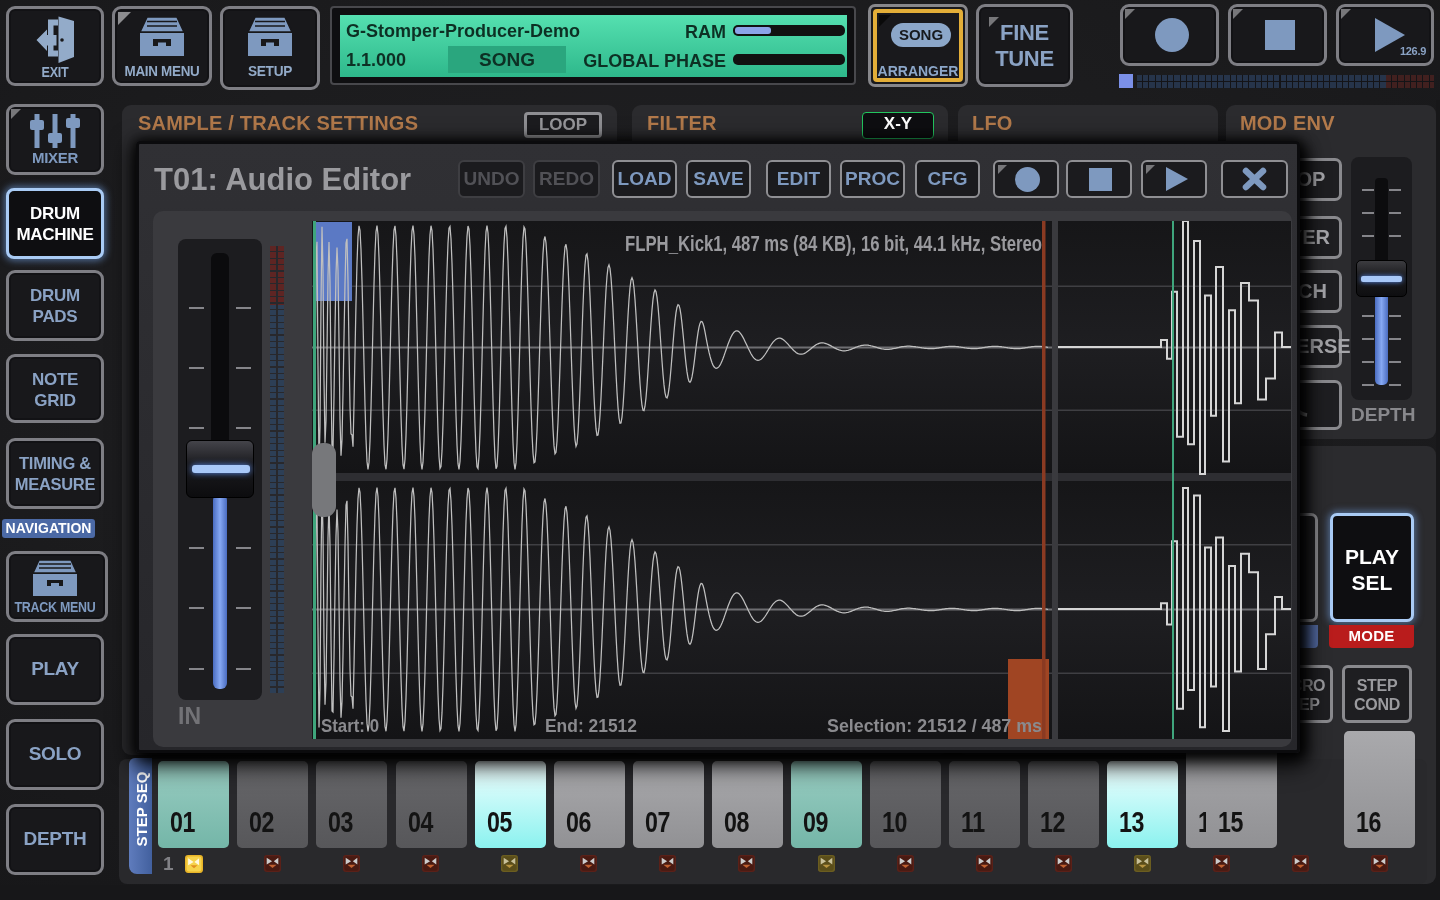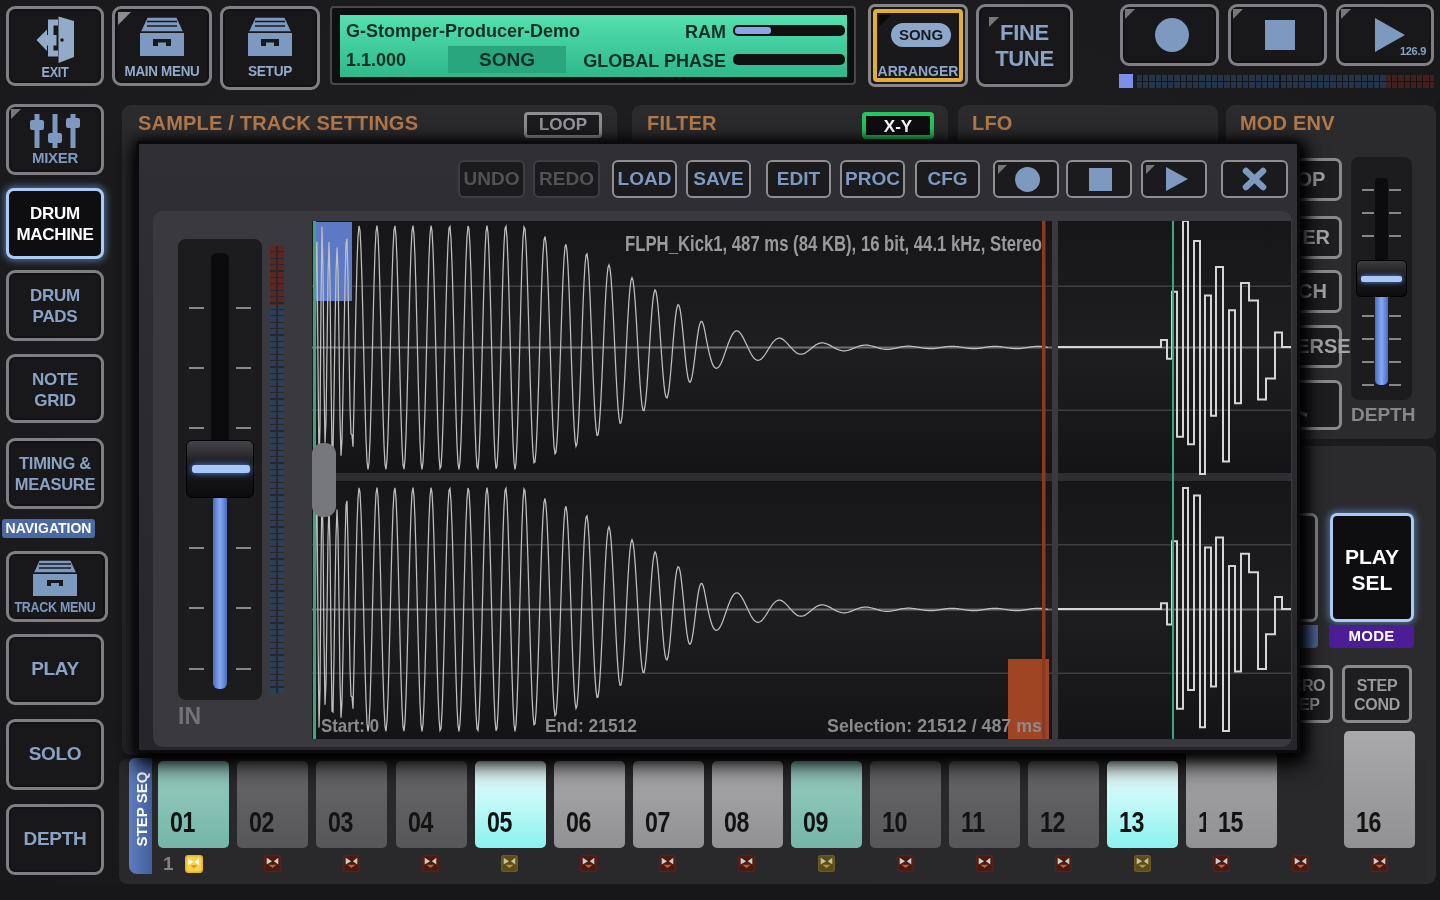--- a/index.html
+++ b/index.html
@@ -142,21 +142,21 @@
 
 <div class="panel" style="left:122px;top:105px;width:495px;height:650px"></div>
 <div class="panel" style="left:632px;top:105px;width:316px;height:650px"></div>
 <div class="panel" style="left:958px;top:105px;width:260px;height:650px"></div>
 <div class="panel" style="left:1226px;top:105px;width:210px;height:334px"></div>
 <div class="panel" style="left:1226px;top:446px;width:210px;height:438px"></div>
 
 <div class="abs orng" style="left:138px;top:112px">SAMPLE / TRACK SETTINGS</div>
 <div class="abs" style="left:524px;top:112px;width:78px;height:26px;background:#1c1c1f;border:3px solid #8f8f93;border-radius:4px;color:#97979b;font-size:17px;text-align:center;line-height:20px">LOOP</div>
 <div class="abs orng" style="left:647px;top:112px">FILTER</div>
-<div class="abs" style="left:862px;top:112px;width:72px;height:27px;background:#0e0e11;border:4px solid #22c55e;border-radius:4px;color:#fff;font-size:17px;text-align:center;line-height:21px">X-Y</div>
+<div class="abs" style="left:862px;top:112px;width:72px;height:27px;background:#0e0e11;border:1px solid #22c55e;border-radius:4px;color:#fff;font-size:17px;text-align:center;line-height:21px">X-Y</div>
 <div class="abs orng" style="left:972px;top:112px">LFO</div>
 <div class="abs orng" style="left:1240px;top:112px">MOD ENV</div>
 
 <div class="rbtn" style="top:158px">LOOP</div>
 <div class="rbtn" style="top:216px">LAYER</div>
 <div class="rbtn" style="top:270px">PITCH</div>
 <div class="rbtn" style="top:325px">REVERSE</div>
 <div class="rbtn" style="top:380px;height:50px">
   <svg width="87" height="44" viewBox="0 0 87 44">
       <path d="M36 12 q3 18 16 20" fill="none" stroke="#a5a5a9" stroke-width="3.5"></path>
@@ -182,21 +182,21 @@
   <div class="abs" style="left:24px;top:115px;width:13px;height:113px;background:linear-gradient(90deg,#4a6cc0,#86a8f2,#4a6cc0);border-radius:5px"></div>
   <div class="abs" style="left:5px;top:103px;width:51px;height:37px;background:linear-gradient(#3c3c40,#1a1a1d 45%,#0e0e10);border-radius:5px;border:1px solid #000">
     <div class="abs" style="left:4px;top:15px;width:41px;height:6px;background:#a8c8f8;border-radius:2px;box-shadow:0 0 5px #5a8ae8"></div>
   </div>
 </div>
 <div class="abs" style="left:1351px;top:404px;width:61px;text-align:center;color:#88888c;font-size:19px">DEPTH</div>
 
 <div class="abs" style="left:1240px;top:513px;width:78px;height:109px;background:#1e1e21;border:3px solid #8a8a8e;border-radius:7px"></div>
 <div class="abs" style="left:1330px;top:513px;width:84px;height:109px;background:#0e0e11;border:3px solid #a9cbf5;border-radius:7px;box-shadow:0 0 7px 2px rgba(120,170,240,0.5);color:#fff;font-size:21px;text-align:center;padding-top:28px;line-height:26px">PLAY<br>SEL</div>
 <div class="abs" style="left:1280px;top:625px;width:38px;height:23px;background:#52699f;border-radius:0 0 4px 4px"></div>
-<div class="abs" style="left:1329px;top:625px;width:85px;height:23px;background:#4c1d95;border-radius:0 0 4px 4px;color:#fff;font-size:15px;text-align:center;line-height:22px;letter-spacing:0.2px">MODE</div>
+<div class="abs" style="left:1329px;top:625px;width:85px;height:23px;background:#b91c1c;border-radius:0 0 4px 4px;color:#fff;font-size:15px;text-align:center;line-height:22px;letter-spacing:0.2px">MODE</div>
 <div class="abs" style="left:1266px;top:665px;width:67px;height:58px;background:#1e1e21;border:3px solid #8a8a8e;border-radius:6px;color:#9a9a9e;font-size:16px;letter-spacing:-0.5px;text-align:center;padding-top:8px;line-height:19px">MICRO<br>STEP</div>
 <div class="abs" style="left:1342px;top:665px;width:70px;height:58px;background:#1e1e21;border:3px solid #8a8a8e;border-radius:6px;color:#9a9a9e;font-size:16px;letter-spacing:-0.3px;text-align:center;padding-top:8px;line-height:19px">STEP<br>COND</div>
 
 <div class="abs" style="left:119px;top:759px;width:1308px;height:125px;background:#29292c;border-radius:8px"></div>
 <div class="abs" style="left:129px;top:758px;width:23px;height:116px;background:linear-gradient(90deg,#5f7cbd,#42609e);border-radius:6px 0 0 8px">
   <div style="position:absolute;left:50%;top:44%;transform:translate(-50%,-50%) rotate(-90deg);color:#fff;font-size:15px;white-space:nowrap">STEP SEQ</div>
 </div>
 
 <div class="seq" style="left:158px;background:linear-gradient(#9acdc2,#74b6a8)">
     <span>01</span>
@@ -355,20 +355,21 @@
 </svg>
 <svg class="sicon" style="left:1371px;width:17px;height:17px" viewBox="0 0 19 19">
 <rect width="19" height="19" rx="3" fill="#5a2018"></rect>
 <rect x="1.5" y="1.5" width="16" height="16" rx="2.5" fill="#481a12"></rect>
 <path d="M3 3 l6 4 -6 3.5 z" fill="#cccccc"></path>
     <path d="M16 3 l-5 4 5 3.5 z" fill="#cccccc"></path>
 <path d="M5 11 h9 l-4.5 3.5 z" fill="#c06030"></path>
 </svg>
 
 <div class="abs" style="left:136px;top:141px;width:1164px;height:612px;background:linear-gradient(#303034,#26262a);border:3px solid #0b0b0d;border-radius:4px;box-shadow:0 8px 22px 6px rgba(0,0,0,0.75),6px 6px 14px rgba(0,0,0,0.85),0 0 10px 2px rgba(0,0,0,0.6)">
+  <div class="abs" style="left:15px;top:18px;font-size:31px;color:#9a9a9e">T01: Audio Editor</div>
   <div class="dbtn dis" style="left:319px;top:16px;width:67px">UNDO</div>
   <div class="dbtn dis" style="left:394px;top:16px;width:67px">REDO</div>
   <div class="dbtn" style="left:473px;top:16px;width:65px">LOAD</div>
   <div class="dbtn" style="left:547px;top:16px;width:65px">SAVE</div>
   <div class="dbtn" style="left:627px;top:16px;width:65px">EDIT</div>
   <div class="dbtn" style="left:701px;top:16px;width:65px">PROC</div>
   <div class="dbtn" style="left:776px;top:16px;width:65px">CFG</div>
   <div class="dbtn" style="left:854px;top:16px;width:66px">
     <div class="abs" style="left:3px;top:3px;width:0;height:0;border-left:9px solid #77777a;border-bottom:9px solid transparent"></div>
     <div class="abs" style="left:20px;top:5px;width:25px;height:25px;border-radius:50%;background:#7e99bf"></div>

